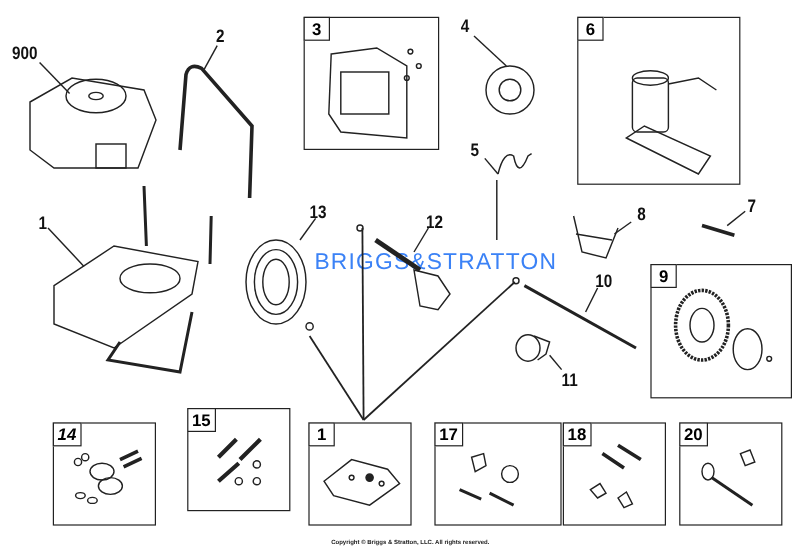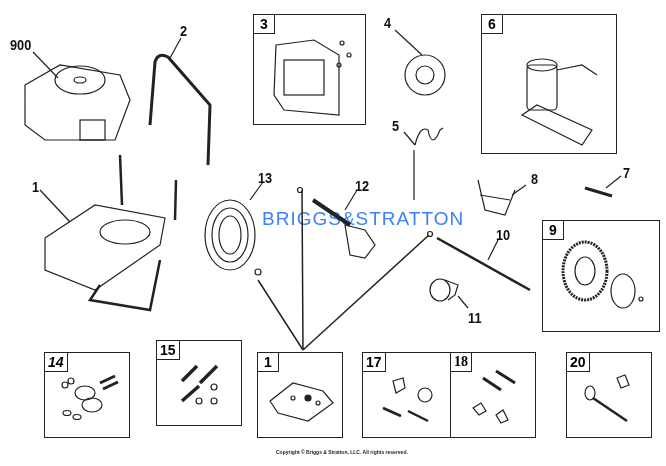--- a/index.html
+++ b/index.html
@@ -154,21 +154,21 @@
     </svg>
 </div>
 <div class="box" style="left:362px;top:352px;width:106px;height:86px;">
   <div class="num">17</div>
   <svg width="83" height="83" fill="none" stroke="#222" stroke-width="1.2">
       <path d="M30 28 L40 25 L42 35 L33 40 Z"></path>
       <circle cx="62" cy="42" r="7"></circle>
       <path d="M20 55 L38 63 M45 58 L65 68" stroke-width="2.5"></path>
     </svg>
 </div>
-<div class="box" style="left:450px;top:352px;width:86px;height:86px;font-family:Liberation Serif, serif;">
+<div class="box" style="left:469px;top:352px;width:86px;height:86px;">
   <div class="num">18</div>
   <svg width="83" height="83" fill="none" stroke="#222" stroke-width="1.2">
       <path d="M32 25 L50 37 M45 18 L64 30" stroke-width="3"></path>
       <path d="M22 55 L30 50 L35 58 L28 62 Z"></path>
       <path d="M45 62 L52 57 L57 67 L50 70 Z"></path>
     </svg>
 </div>
 <div class="box" style="left:566px;top:352px;width:86px;height:86px;">
   <div class="num">20</div>
   <svg width="83" height="83" fill="none" stroke="#222" stroke-width="1.2">

